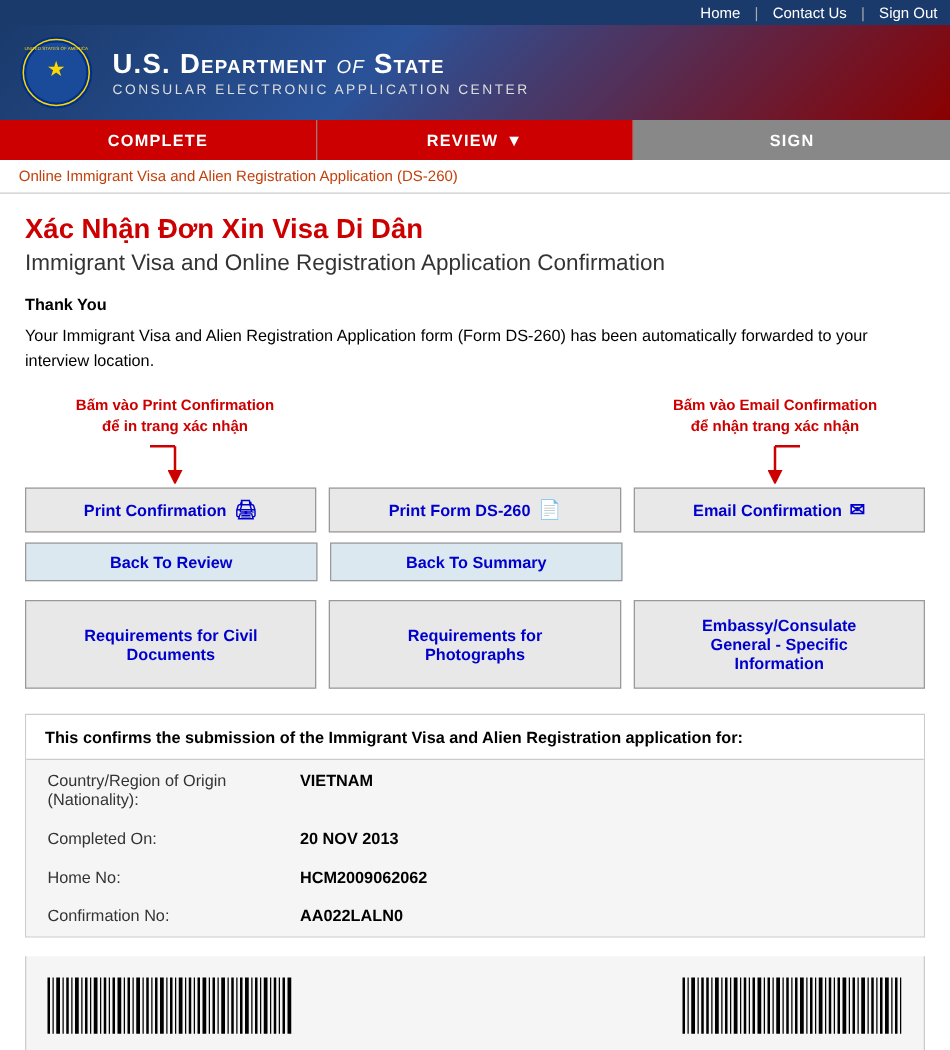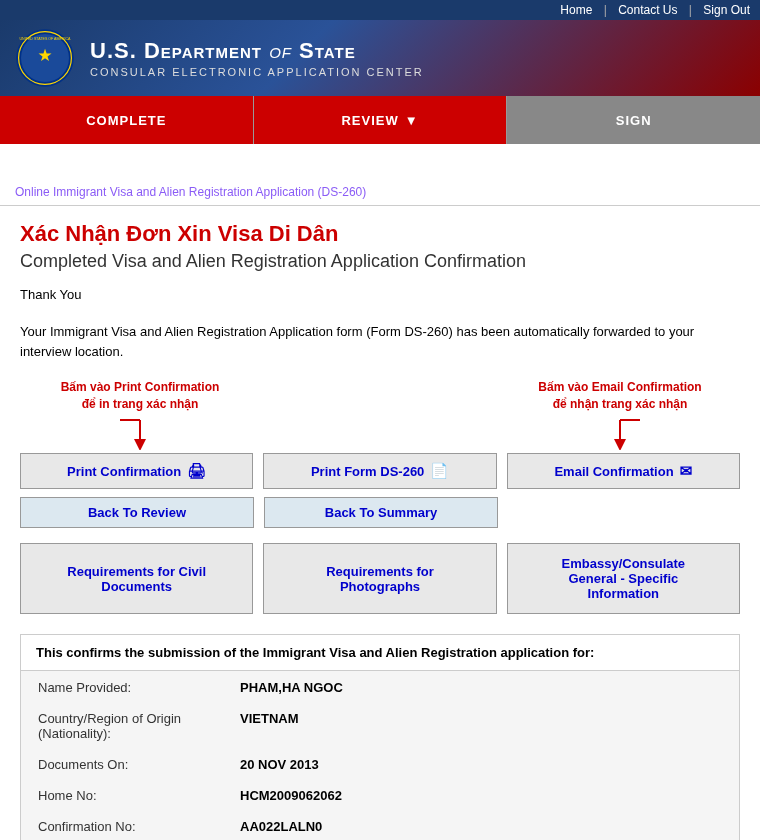--- a/index.html
+++ b/index.html
@@ -34,66 +34,65 @@
     }
     .header-text { color: #fff; }
     .header-text .dept { font-size: 22px; font-weight: bold; letter-spacing: 1px; font-variant: small-caps; }
     .header-text .dept em { font-style: italic; font-weight: normal; }
     .header-text .sub { font-size: 11px; letter-spacing: 2px; color: #ddd; margin-top: 2px; }
 
     
     .progress-bar {
       background: #cc0000;
       display: flex;
-      height: 48px;
+      height: 32px;
     }
     .progress-item {
       flex: 1;
       display: flex;
       align-items: center;
       justify-content: center;
       color: #fff;
       font-weight: bold;
       font-size: 13px;
       letter-spacing: 1px;
       border-right: 1px solid #999;
     }
     .progress-item:last-child { border-right: none; }
     .progress-item.active { background: #cc0000; }
     .progress-item.inactive { background: #888; }
 
     
     .breadcrumb {
-      color: #8b5cf6;
+      color: #c2410c;
       padding: 6px 15px;
       font-size: 12px;
       border-bottom: 1px solid #ccc;
-      margin-top: 35px;
     }
 
     
     .main-content {
       padding: 15px 20px;
     }
 
     .page-title-vn {
       color: #cc0000;
       font-size: 22px;
       font-weight: bold;
       margin-bottom: 4px;
     }
     .page-title-en {
       font-size: 18px;
       color: #333;
       margin-bottom: 15px;
     }
 
     .thank-you {
-      font-weight: normal;
-      margin-bottom: 20px;
+      font-weight: bold;
+      margin-bottom: 8px;
     }
     .intro-text {
       margin-bottom: 18px;
       line-height: 1.5;
     }
 
     
     .action-buttons-row {
       display: flex;
       gap: 10px;
@@ -263,21 +262,21 @@
     <span style="margin-left:6px; color:#fff;">▼</span>
   </div>
   <div class="progress-item inactive">SIGN</div>
 </div>
 
 <div class="breadcrumb">Online Immigrant Visa and Alien Registration Application (DS-260)</div>
 
 <div class="main-content" style="position:relative;">
 
   <div class="page-title-vn">Xác Nhận Đơn Xin Visa Di Dân</div>
-  <div class="page-title-en">Completed Visa and Alien Registration Application Confirmation</div>
+  <div class="page-title-en">Immigrant Visa and Online Registration Application Confirmation</div>
 
   <div class="thank-you">Thank You</div>
   <div class="intro-text">Your Immigrant Visa and Alien Registration Application form (Form DS-260) has been automatically forwarded to your interview location.</div>
 
   <div class="annotations-row">
     <div class="annot-left">
       <div style="font-size:12px; line-height:1.4;">Bấm vào Print Confirmation<br>để in trang xác nhận</div>
 
       <svg width="60" height="35" style="margin: 2px auto 0; display:block;">
         <defs>
@@ -333,31 +332,27 @@
 Photographs</button>
     <button class="req-btn" style="white-space:pre-line; text-align:center;">Embassy/Consulate
 General - Specific
 Information</button>
   </div>
 
   <div class="confirms-section">
     <div class="confirms-header">This confirms the submission of the Immigrant Visa and Alien Registration application for:</div>
     <table class="confirms-table">
       <tbody>
-          <tr>
-        <td>Name Provided:</td>
-        <td>PHAM,HA NGOC</td>
-      </tr>
       <tr>
         <td style="white-space:pre-line;">Country/Region of Origin
 (Nationality):</td>
         <td>VIETNAM</td>
       </tr>
       <tr>
-        <td>Documents On:</td>
+        <td>Completed On:</td>
         <td>20 NOV 2013</td>
       </tr>
       <tr>
         <td>Home No:</td>
         <td>HCM2009062062</td>
       </tr>
       <tr>
         <td>Confirmation No:</td>
         <td>AA022LALN0</td>
       </tr>

